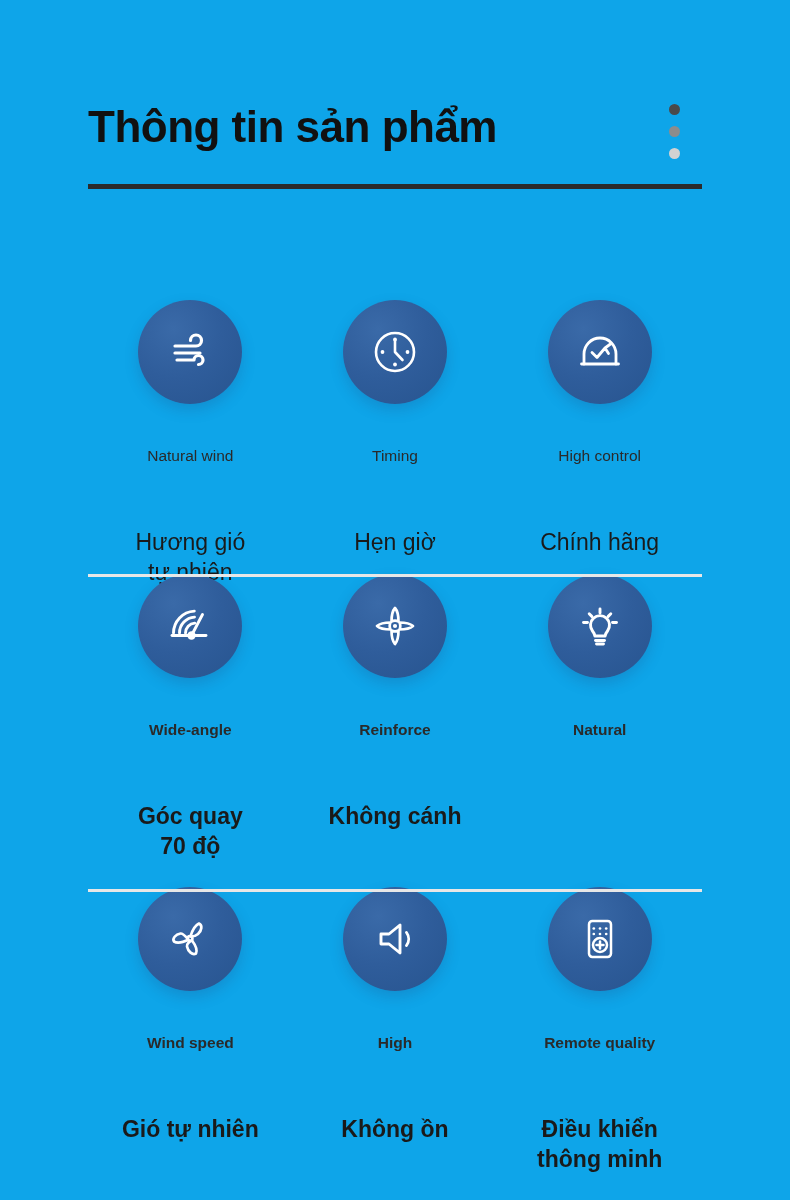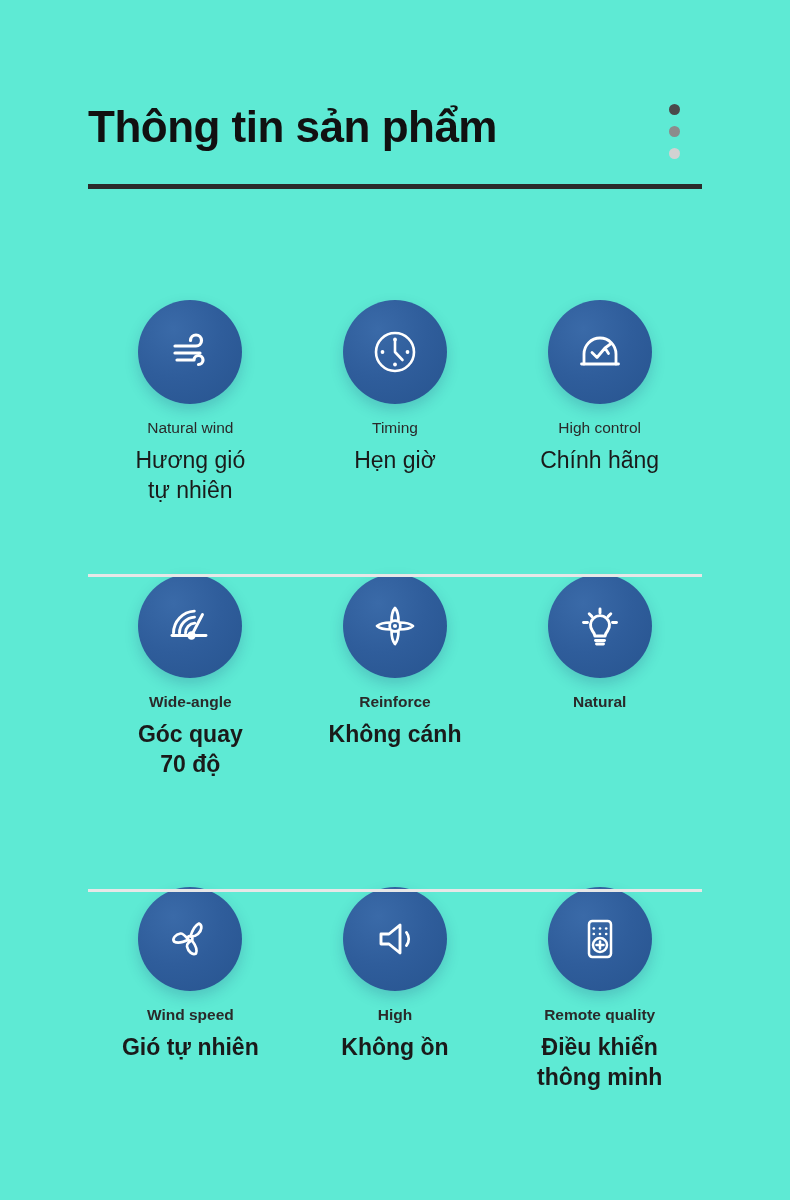--- a/index.html
+++ b/index.html
@@ -9,21 +9,21 @@
     height: 1200px;
     background: #ffffff;
     font-family: "Liberation Sans", "DejaVu Sans", sans-serif;
     overflow: hidden;
   }
 
   .page {
     position: relative;
     width: 790px;
     height: 1200px;
-    background: #5eead4;
+    background: #0ea5e9;
   }
 
   
   .header {
     position: absolute;
     left: 88px;
     top: 96px;
     width: 614px;
     height: 95px;
   }
@@ -82,20 +82,21 @@
   }
   .row-1 { height: 274px; }
   .row-2 { height: 313px; font-weight: bold; }
   .row-3 { height: 260px; font-weight: bold; }
 
   .cell {
     flex: 1 1 0;
     display: flex;
     flex-direction: column;
     align-items: center;
+    gap: 28px;
   }
 
   .icon-badge {
     width: 104px;
     height: 104px;
     border-radius: 50%;
     background: radial-gradient(circle at 34% 28%, #3a6aa8 0%, #2f5d9b 48%, #27548f 100%);
     box-shadow: 0 6px 14px rgba(30, 64, 120, 0.22);
     display: flex;
     align-items: center;
@@ -107,21 +108,21 @@
   .label-en {
     margin-top: 15px;
     font-size: 15.5px;
     color: #2a2a2a;
     text-align: center;
     line-height: 1.2;
     white-space: nowrap;
   }
 
   .label-vi {
-    margin-top: 7px;
+    margin-top: 33px;
     font-size: 23px;
     color: #1a1a1a;
     text-align: center;
     line-height: 1.32;
     white-space: pre-line;
   }
 
   
   .divider {
     position: absolute;

